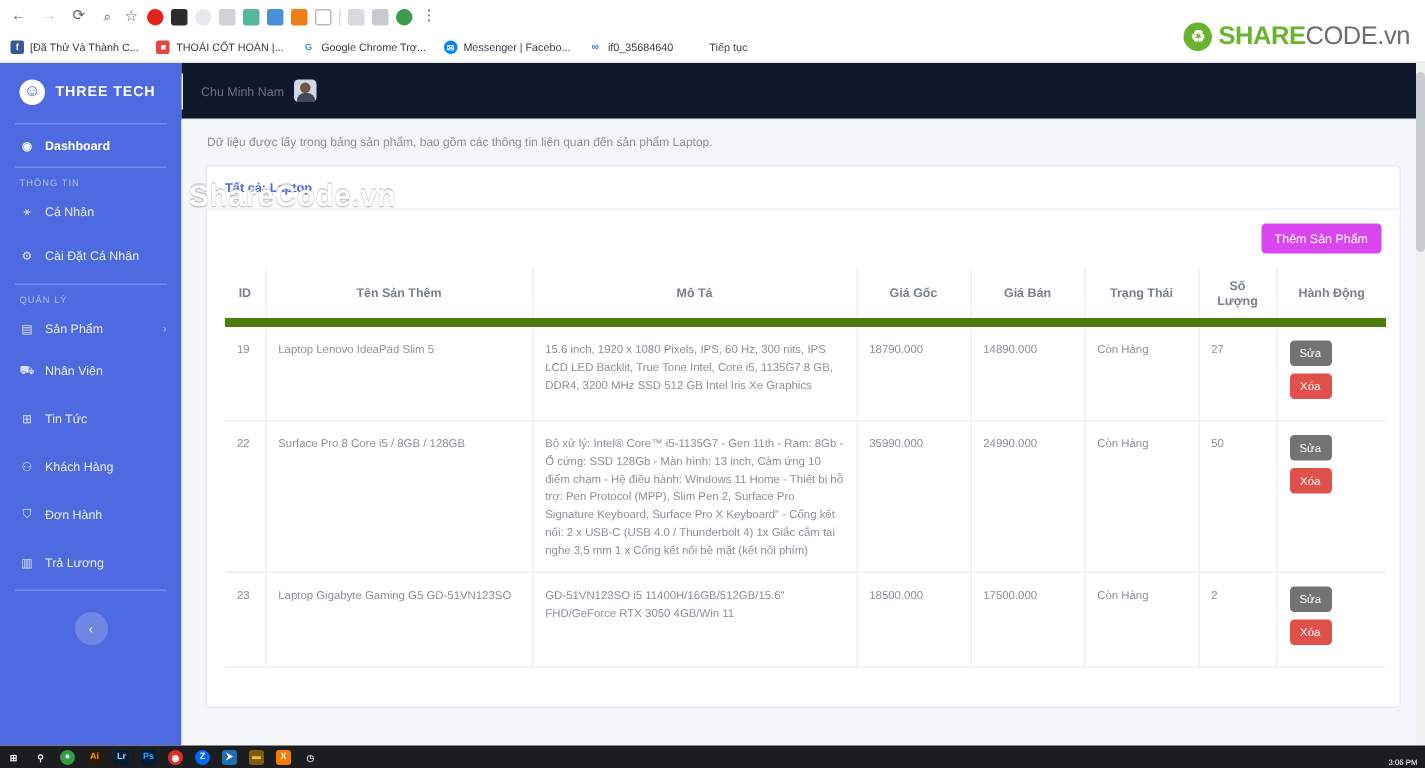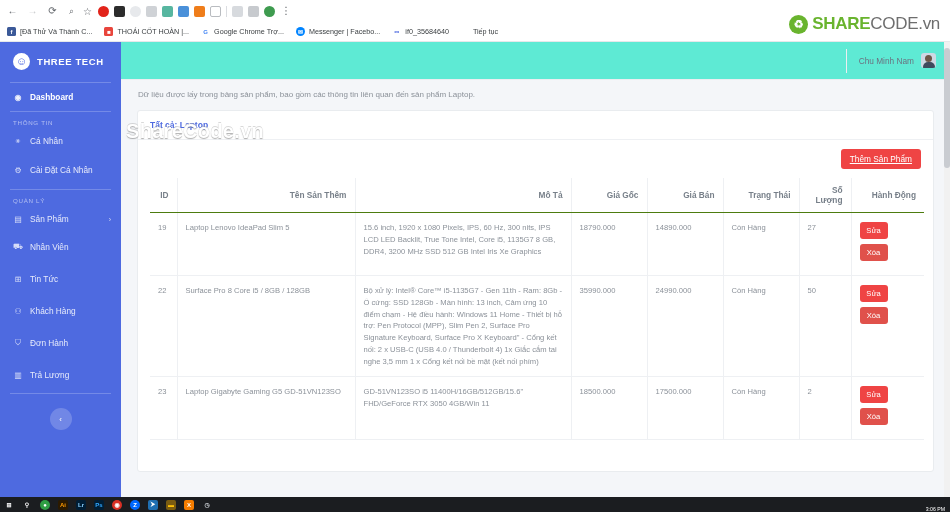--- a/index.html
+++ b/index.html
@@ -81,60 +81,60 @@
   .nav-caret { position:absolute; right:10px; font-size:7px; opacity:.85; }
   .sec-label { font-size:6.2px; letter-spacing:0.7px; color:rgba(255,255,255,0.55);
                padding:5px 0 3px 13px; text-transform:uppercase; }
   .collapse-wrap { display:flex; justify-content:center; margin-top:14px; }
   .collapse-btn {
     width:22px;height:22px;border-radius:50%;background:rgba(255,255,255,0.2);
     display:flex;align-items:center;justify-content:center;font-size:8px;color:#fff;
   }
 
   
-  .topbar { position:absolute; left:121px; top:0; width:829px; height:38px; background:#5eead4;
-            border-bottom:1px solid #eceef1; display:flex; align-items:center; justify-content:flex-end; }
+  .topbar { position:absolute; left:121px; top:0; width:829px; height:38px; background:#0f172a;
+            border-bottom:1px solid #eceef1; display:flex; align-items:center; justify-content:flex-start; }
   .user-box { display:flex; align-items:center; gap:7px; padding:0 14px 0 12px; border-left:1px solid #eceef1; height:24px; }
   .user-name { font-size:8.3px; color:#6b7280; }
   .avatar { width:15px;height:15px;border-radius:3px;background:#cfd8e3;overflow:hidden;position:relative; }
   .avatar .head { position:absolute; left:4px; top:2px; width:7px;height:7px;border-radius:50%;background:#6d5647; }
   .avatar .body { position:absolute; left:1.5px; top:9px; width:12px;height:8px;border-radius:5px 5px 0 0;background:#3e4a5c; }
 
   
   .content { position:absolute; left:121px; top:38px; width:829px; height:417px; background:#f4f6f9;
              padding: 10px 16px 0 16px; overflow:hidden; }
   .page-title { font-size:14.5px; color:#4a4f56; font-weight:normal; margin: 4px 0 6px 1px; }
   .page-sub { font-size:8px; color:#8b9199; margin-bottom: 11px; margin-left:1px; }
 
   .card { background:#fff; border:1px solid #e9ecef; border-radius:3px; height:362px; overflow:hidden; }
   .card-head { padding:9px 12px; font-size:8.5px; font-weight:bold; color:#4e6ae0;
                border-bottom:1px solid #eef0f3; }
   .card-body { padding: 9px 12px 0 12px; }
   .toolbar { display:flex; justify-content:flex-end; margin-bottom: 9px; }
-  .btn-add { background:#ef4444; color:#fff; border:none; border-radius:3px;
-             font-size:8.3px; padding:5px 9px; font-family:inherit;text-decoration:underline; }
+  .btn-add { background:#d946ef; color:#fff; border:none; border-radius:3px;
+             font-size:8.3px; padding:5px 9px; font-family:inherit; }
 
   table.grid { width:100%; border-collapse:collapse; table-layout:fixed; }
   table.grid th {
-    text-align:right; font-size:8.3px; color:#78808a; font-weight:bold;
-    padding:7px 8px; border-bottom:1px solid #4d7c0f; border-right:1px solid #eef0f3;
+    text-align:center; font-size:8.3px; color:#78808a; font-weight:bold;
+    padding:7px 8px; border-bottom:6px solid #4d7c0f; border-right:1px solid #eef0f3;
     vertical-align:middle;
   }
   table.grid td {
     font-size:7.6px; color:#8b9199; padding:9px 8px; vertical-align:top;
     border-bottom:1px solid #eef0f3; border-right:1px solid #eef0f3; line-height:1.55;
   }
   table.grid th:last-child, table.grid td:last-child { border-right:none; }
   .c-id { width:27px; } .c-name { width:178px; } .c-desc { width:216px; }
   .c-gg { width:76px; } .c-gb { width:76px; } .c-tt { width:76px; }
   .c-sl { width:52px; } .c-act { width:73px; }
 
   .act-btn { display:block; border:none; border-radius:3px; color:#fff; font-size:7.6px;
              padding:4px 0; width:28px; text-align:center; font-family:inherit; margin-bottom:5px; }
-  .act-edit { background:#ef4444; }
+  .act-edit { background:#737373; }
   .act-del { background:#e0514b; }
 
   
   .wm { position:absolute; color:#fff; font-weight:bold; pointer-events:none;
         text-shadow: 0 1px 1px rgba(110,110,110,0.55), 0 -1px 0 rgba(160,160,160,0.4); z-index:30; }
   .wm1 { left:126px; top:120px; font-size:20px; letter-spacing:0.3px; }
   .wm2 { left:346px; top:470px; font-size:14.5px; letter-spacing:0.2px; }
 
   
   .taskbar { position:absolute; left:0; bottom:0; width:950px; height:15px; background:#1b1d20;

